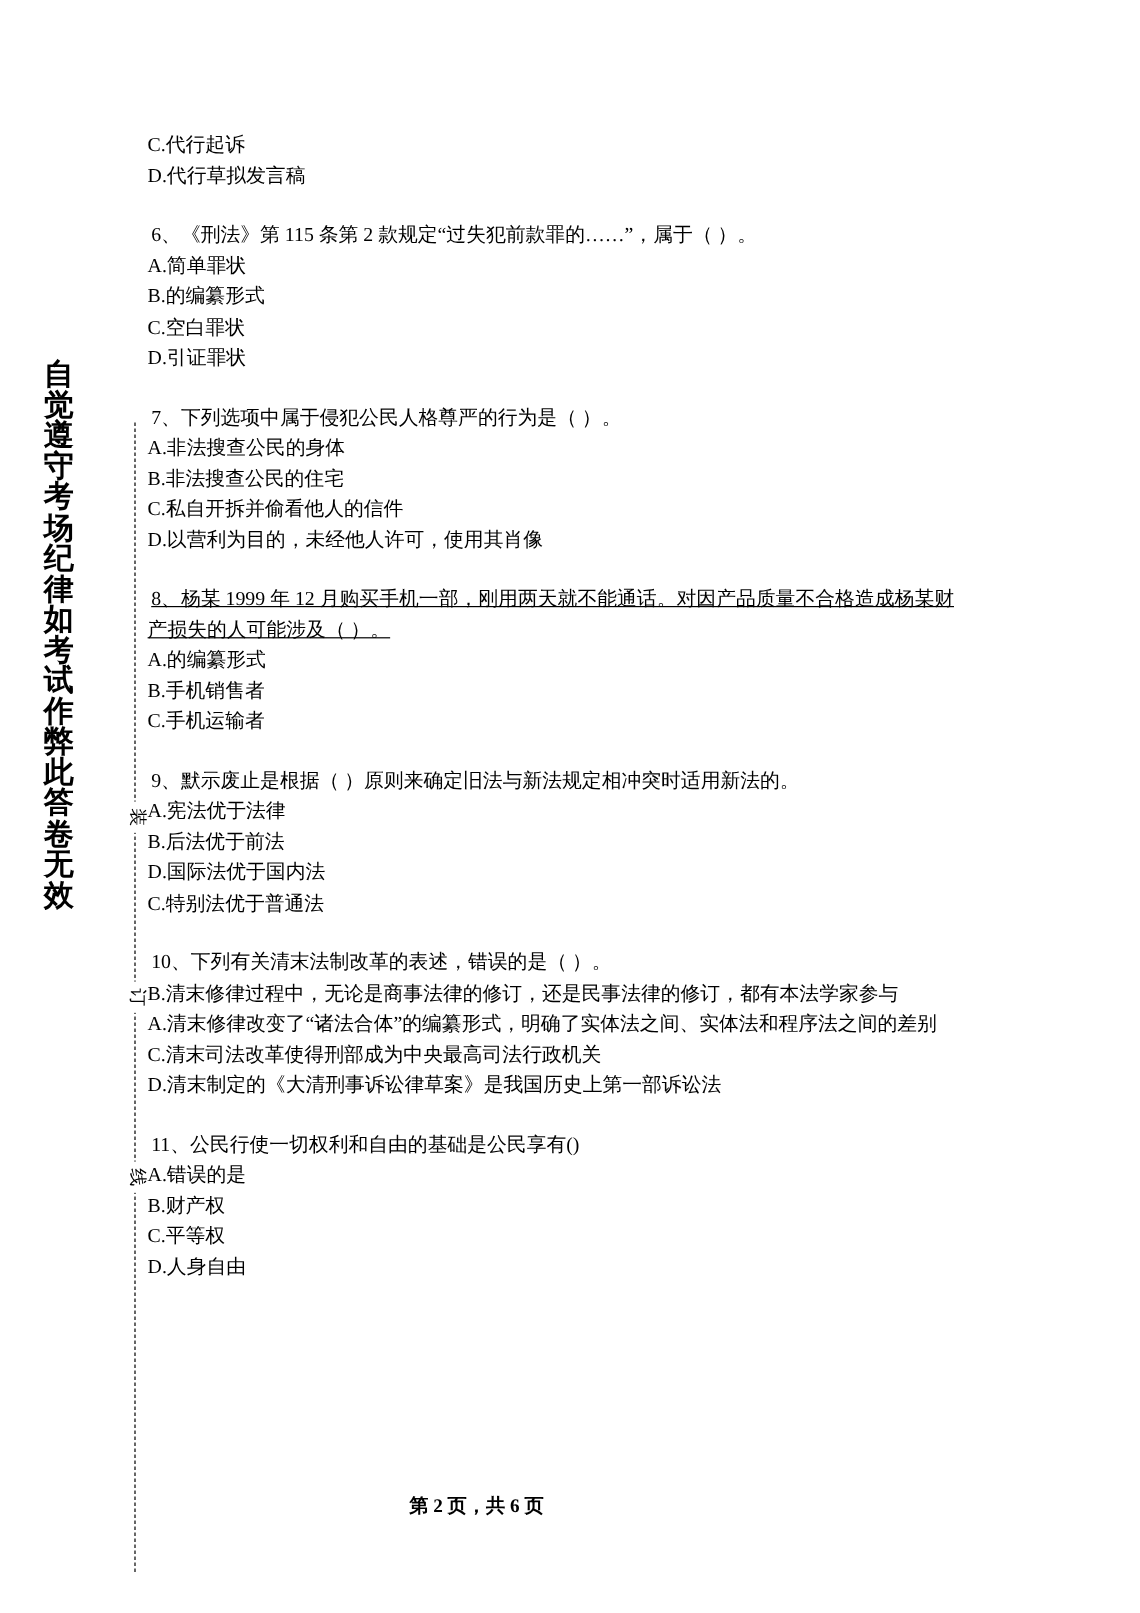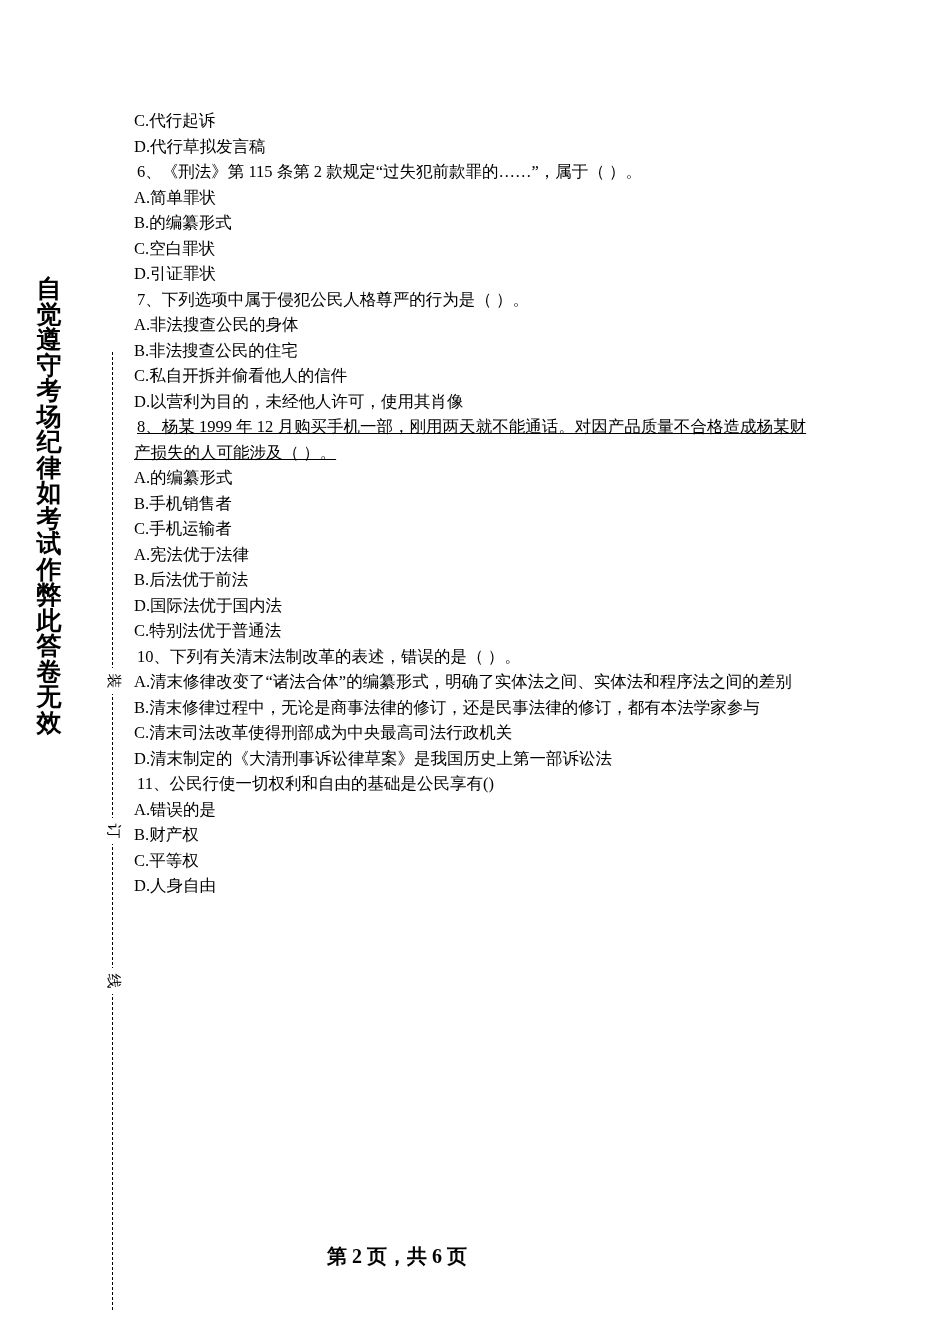--- a/index.html
+++ b/index.html
@@ -16,21 +16,21 @@
     width: 950px;
     height: 1344px;
     background: #ffffff;
     overflow: hidden;
   }
 
   
   .vertical-slogan {
     position: absolute;
     left: 28px;
-    top: 276px;
+    top: 300px;
     width: 42px;
     font-family: "Liberation Sans", "DejaVu Sans", sans-serif;
     font-size: 25px;
     line-height: 25.5px;
     font-weight: 700;
     letter-spacing: 0px;
     text-align: center;
     color: #000;
     white-space: normal;
     word-break: break-all;
@@ -58,29 +58,30 @@
     background: #ffffff;
     transform: rotate(90deg);
   }
   .binding-mark.m1 { top: 668px; }
   .binding-mark.m2 { top: 818px; }
   .binding-mark.m3 { top: 968px; }
 
   
   .content {
     position: absolute;
-    left: 134px;
+    left: 123px;
     top: 108px;
     width: 672px;
   }
 
   .block {
     margin: 0 0 0 0;
   }
   .block + .block {
+    margin-top: 24px;
   }
 
   .line {
     font-size: 16.5px;
     line-height: 25.5px;
     color: #000;
     text-align: justify;
     text-justify: inter-ideograph;
     white-space: normal;
   }
@@ -97,21 +98,21 @@
     padding-left: 0;
   }
 
   
   .footer {
     position: absolute;
     left: 0;
     top: 1245px;
     width: 794px;
     text-align: center;
-    font-size: 20px;
+    font-size: 16px;
     line-height: 22px;
     font-weight: 700;
     color: #000;
   }
 </style>
 </head>
 <body>
 
 <div class="page">
 
@@ -146,30 +147,31 @@
     </div>
 
     <div class="block">
       <div class="line stem wrap">8、杨某 1999 年 12 月购买手机一部，刚用两天就不能通话。对因产品质量不合格造成杨某财产损失的人可能涉及（      ）。</div>
       <div class="line opt">A.的编纂形式</div>
       <div class="line opt">B.手机销售者</div>
       <div class="line opt">C.手机运输者</div>
     </div>
 
     <div class="block">
+      <div class="line stem">9、默示废止是根据（      ）原则来确定旧法与新法规定相冲突时适用新法的。</div>
       <div class="line opt">A.宪法优于法律</div>
       <div class="line opt">B.后法优于前法</div>
       <div class="line opt">D.国际法优于国内法</div>
       <div class="line opt">C.特别法优于普通法</div>
     </div>
 
     <div class="block">
       <div class="line stem">10、下列有关清末法制改革的表述，错误的是（      ）。</div>
+      <div class="line opt">B.清末修律过程中，无论是商事法律的修订，还是民事法律的修订，都有本法学家参与</div>
       <div class="line opt">A.清末修律改变了“诸法合体”的编纂形式，明确了实体法之间、实体法和程序法之间的差别</div>
-      <div class="line opt">B.清末修律过程中，无论是商事法律的修订，还是民事法律的修订，都有本法学家参与</div>
       <div class="line opt">C.清末司法改革使得刑部成为中央最高司法行政机关</div>
       <div class="line opt">D.清末制定的《大清刑事诉讼律草案》是我国历史上第一部诉讼法</div>
     </div>
 
     <div class="block">
       <div class="line stem">11、公民行使一切权利和自由的基础是公民享有()</div>
       <div class="line opt">A.错误的是</div>
       <div class="line opt">B.财产权</div>
       <div class="line opt">C.平等权</div>
       <div class="line opt">D.人身自由</div>

